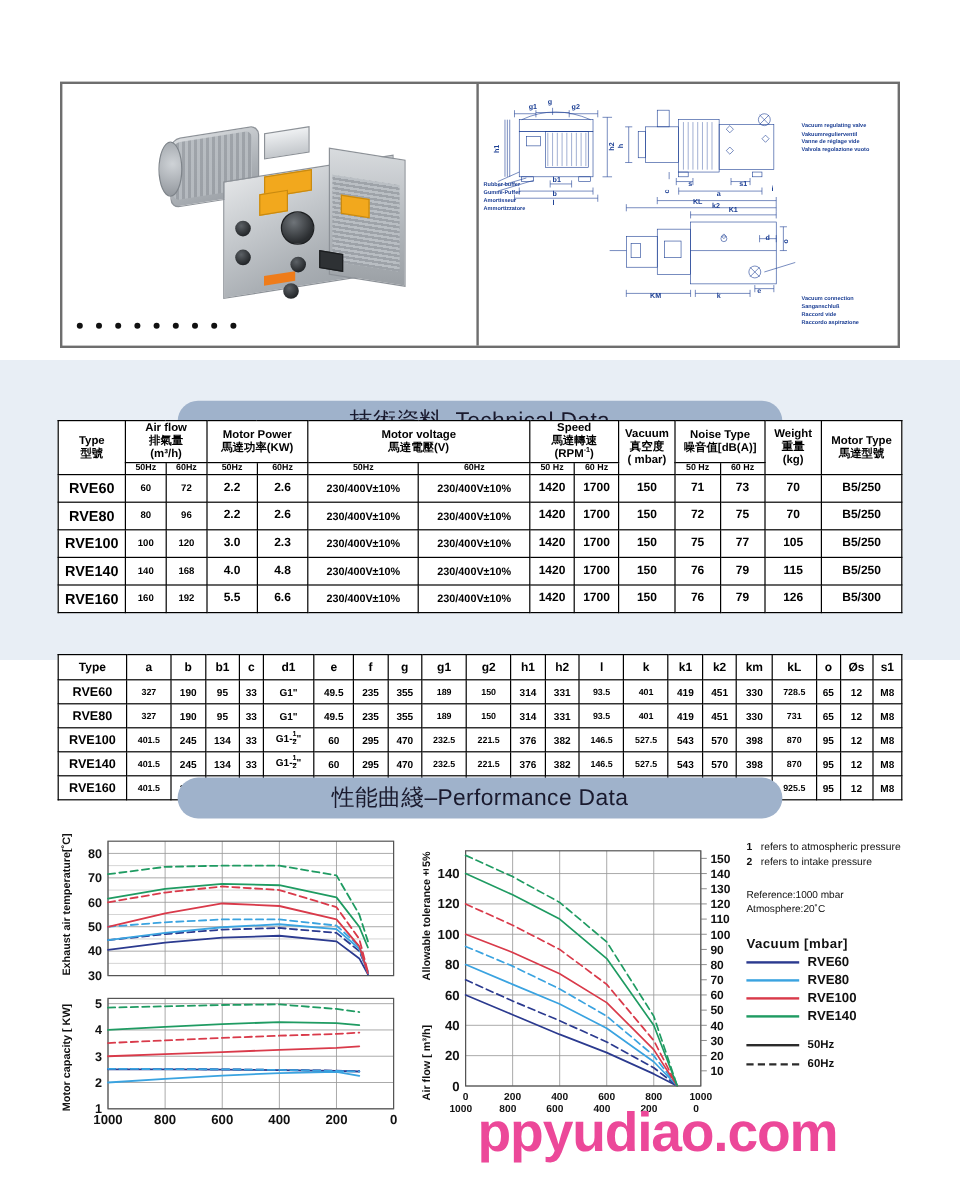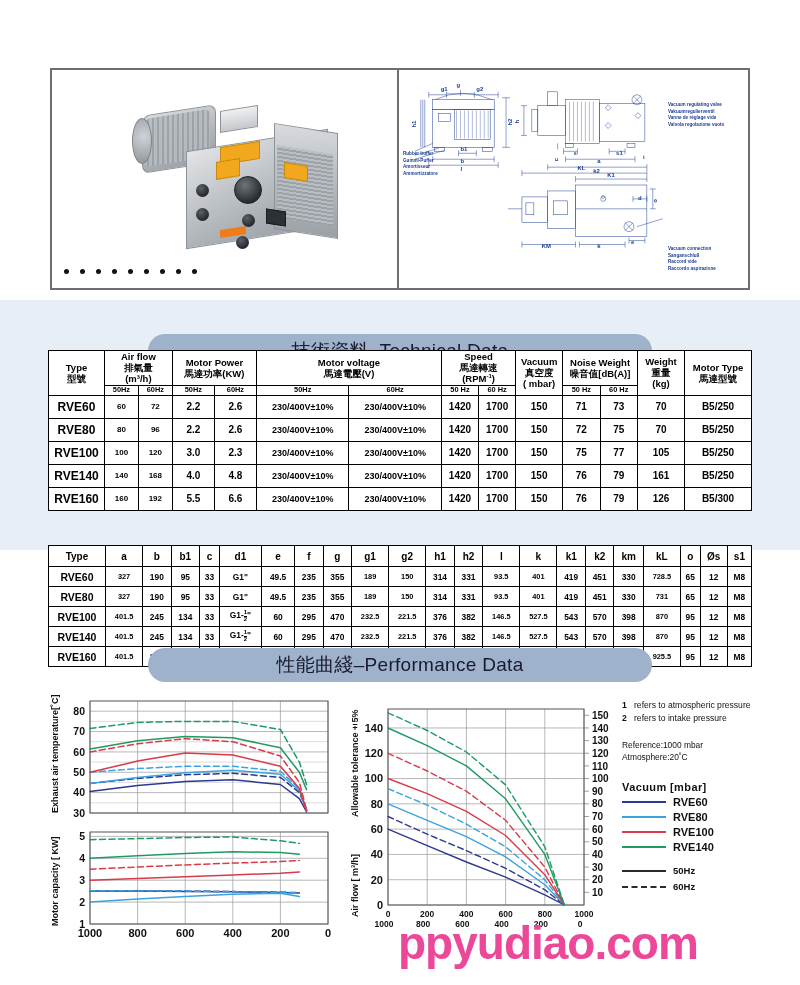--- a/index.html
+++ b/index.html
@@ -335,21 +335,21 @@
           <div>Speed</div>
           <div>馬達轉速</div>
           <div>(RPM<sup>-1</sup>)</div>
         </th>
         <th rowspan="2" style="width:46px">
           <div>Vacuum</div>
           <div>真空度</div>
           <div>( mbar)</div>
         </th>
         <th colspan="2" style="width:78px">
-          <div>Noise Weight</div>
+          <div>Noise Type</div>
           <div>噪音值[dB(A)]</div>
         </th>
         <th rowspan="2" style="width:46px">
           <div>Weight</div>
           <div>重量</div>
           <div>(kg)</div>
         </th>
         <th rowspan="2" style="width:66px">
           <div>Motor  Type</div>
           <div>馬達型號</div>
@@ -423,21 +423,21 @@
           <td class="small">168</td>
           <td>4.0</td>
           <td>4.8</td>
           <td class="volt">230/400V±10%</td>
           <td class="volt">230/400V±10%</td>
           <td>1420</td>
           <td>1700</td>
           <td>150</td>
           <td>76</td>
           <td>79</td>
-          <td>161</td>
+          <td>115</td>
           <td>B5/250</td>
         </tr>
         <tr>
           <td class="model">RVE160</td>
           <td class="small">160</td>
           <td class="small">192</td>
           <td>5.5</td>
           <td>6.6</td>
           <td class="volt">230/400V±10%</td>
           <td class="volt">230/400V±10%</td>

